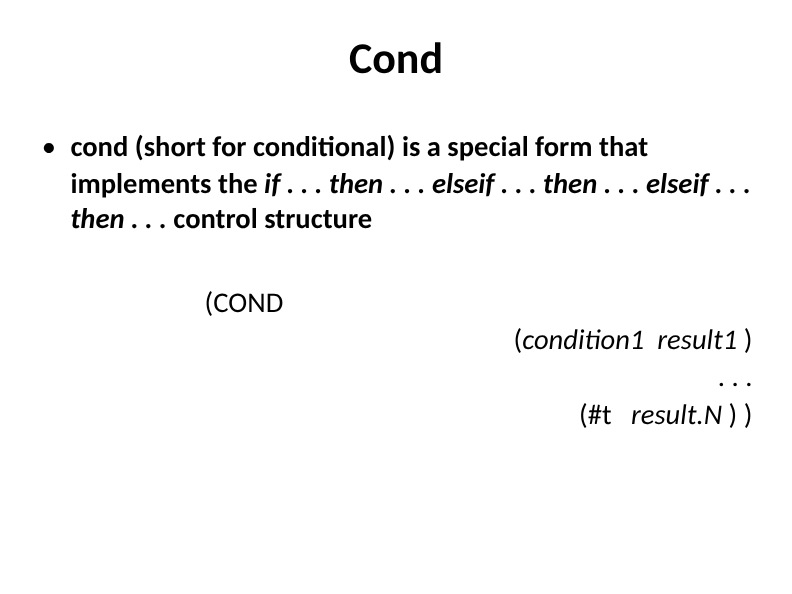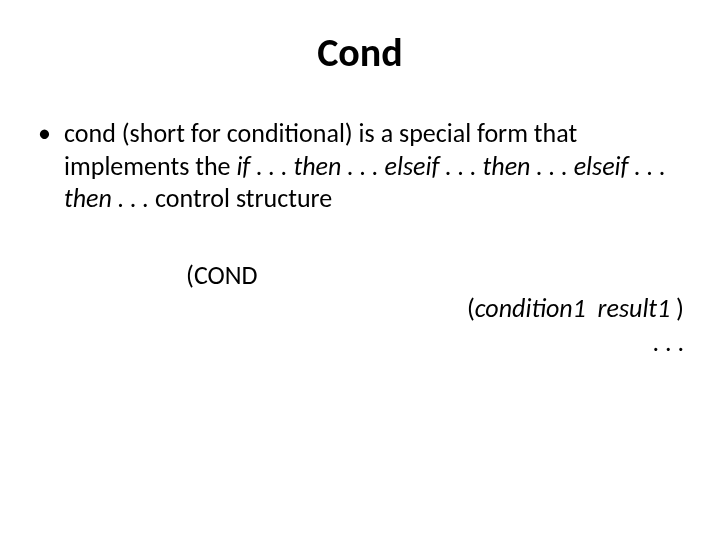--- a/index.html
+++ b/index.html
@@ -1,21 +1,21 @@
 <!DOCTYPE html>
 <html><head>
 <meta charset="utf-8">
 <style>
   * { margin: 0; padding: 0; box-sizing: border-box; }
   html, body { width: 720px; height: 540px; background: #fff; font-family: Calibri, "Segoe UI", Arial, sans-serif; color: #000; }
   .slide { width: 720px; height: 480px; position: relative; padding: 28px 36px 0 36px; }
   .title { font-size: 40px; font-weight: 700; text-align: center; margin-bottom: 40px; }
   .bullet-row { display: flex; align-items: flex-start; font-size: 26px; line-height: 1.25; margin-bottom: 28px; }
   .bullet-mark { width: 28px; flex: 0 0 28px; text-align: left; padding-left: 2px; }
-  .bullet-text { flex: 1; }
+  .bullet-text { flex: 1; font-weight: bold; }
   .bullet-text .it { font-style: italic; }
   .code-block { font-size: 26px; line-height: 1.3; margin-left: 150px; margin-top: 44px; }
   .code-block .it { font-style: italic; }
   .code-row { white-space: pre; }
   .indent { padding-left: 54px; text-align: right; }
 </style>
 </head>
 <body>
 
 <div class="slide">
@@ -26,15 +26,16 @@
     <div class="bullet-mark">•</div>
     <div class="bullet-text">
       <span>cond (short for conditional) is a special form that implements the </span><span class="it">if . . . then . . . elseif . . . then . . . elseif . . . then . . . </span><span>control structure</span>
     </div>
   </div>
 
   <div class="code-block">
     <div class="code-row">(COND</div>
     <div class="code-row indent"><span>(</span><span class="it">condition1</span><span>  </span><span class="it">result1</span><span> )</span></div>
     <div class="code-row indent">. . .</div>
+    <div class="code-row indent"><span>(#t   </span><span class="it">result.N</span><span> ) )</span></div>
   </div>
 
 </div>
 
 </body></html>

